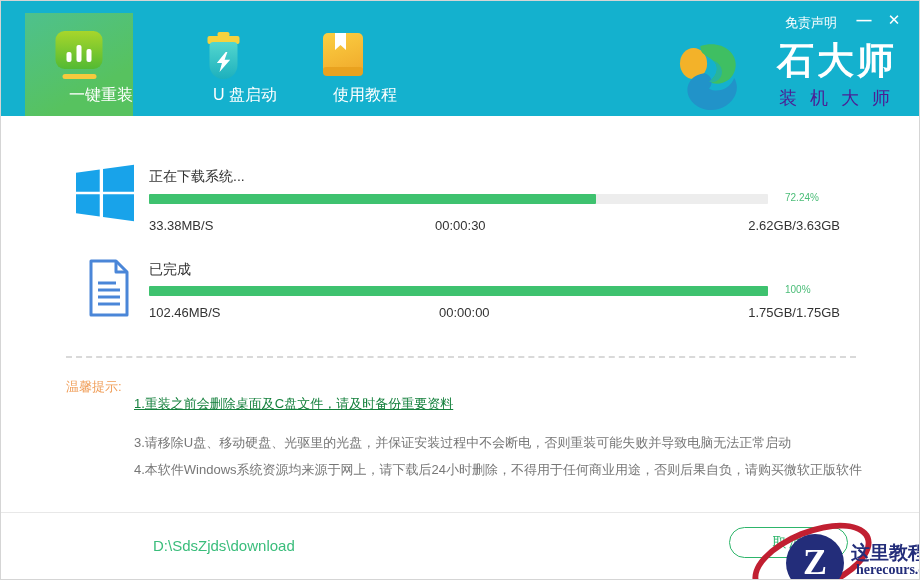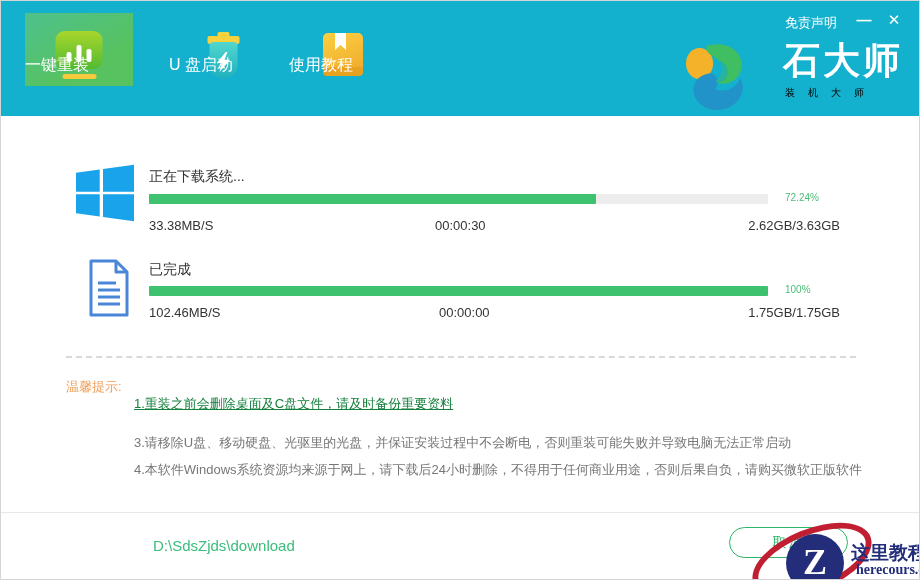--- a/index.html
+++ b/index.html
@@ -4,21 +4,21 @@
 <style>
   * { margin:0; padding:0; box-sizing:border-box; }
   html,body { background:#888; }
   body { font-family:"Liberation Sans","DejaVu Sans",sans-serif; }
   .win {
     position:relative; width:920px; height:580px; background:#ffffff;
     overflow:hidden; border:1px solid #d5d5d5;
   }
   
   .header { position:absolute; left:0; top:0; width:100%; height:115px; background:#14b1ce; }
-  .tab { position:absolute; top:12px; height:73px; width:108px; text-align:left; cursor:pointer; }
+  .tab { position:absolute; top:12px; height:103px; width:108px; text-align:right; cursor:pointer; }
   .tab .tlabel { position:absolute; bottom:10px; width:100%; color:#fff; font-size:16px; }
   .tab.active { background:linear-gradient(150deg,#4ec18d 0%,#57c25f 70%); }
   .tab-icon { position:absolute; top:18px; left:50%; transform:translateX(-50%); }
   
   .chart-box { width:47px; height:38px; border-radius:9px; background:linear-gradient(180deg,#a8d62b,#53ba33);
                display:flex; align-items:flex-end; justify-content:center; gap:5px; padding-bottom:7px; }
   .chart-box i { display:block; width:5px; background:#fff; border-radius:2px; }
   .chart-underline { width:34px; height:5px; background:#f6ca3d; border-radius:3px; margin:5px auto 0; }
   
   .usb { width:47px; height:47px; position:relative; }
@@ -38,21 +38,21 @@
                 clip-path:polygon(0 0,100% 0,100% 100%,50% 70%,0 100%); }
   
   .disclaimer { position:absolute; top:13px; right:82px; color:#ffffff; font-size:13px; cursor:pointer; }
   .win-btn { position:absolute; top:8px; width:22px; height:22px; color:#fff; font-size:15px;
              text-align:center; line-height:22px; cursor:pointer; }
   .btn-min { right:44px; font-weight:bold; }
   .btn-close { right:14px; }
   .logo { position:absolute; right:16px; top:40px; display:flex; align-items:flex-start;gap:28px; }
   .logo-mark { margin-right:8px; margin-top:2px; }
   .logo-title { color:#fff; font-size:37px; font-weight:bold; letter-spacing:3px; line-height:40px; }
-  .logo-sub { color:#000000; font-size:10px; letter-spacing:13px; margin-top:5px; text-indent:2px; white-space:nowrap; }
+  .logo-sub { color:#4c1d95; font-size:18px; letter-spacing:13px; margin-top:5px; text-indent:2px; white-space:nowrap; }
   
   .task-title { position:absolute; left:148px; font-size:14px; color:#333; }
   .bar { position:absolute; left:148px; width:619px; height:10px; background:#ededed; border-radius:1px; }
   .bar-fill { height:100%; background:#3ec26f; border-radius:1px; }
   .pct { position:absolute; left:784px; font-size:10px; color:#4bbd78; }
   .stat { position:absolute; font-size:13px; color:#333; }
   
   .dashed { position:absolute; left:65px; top:355px; width:790px; border-top:2px dashed #d9d9d9; }
   .tips-label { position:absolute; left:65px; top:377px; font-size:13px; color:#f09d57; }
   .tip { position:absolute; left:133px; font-size:13px; color:#777; white-space:nowrap; }

